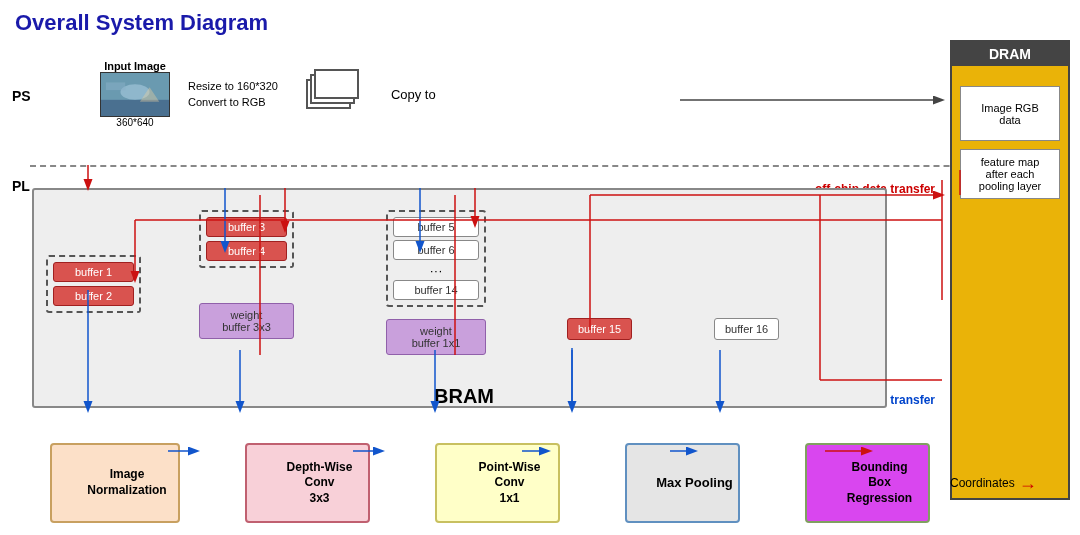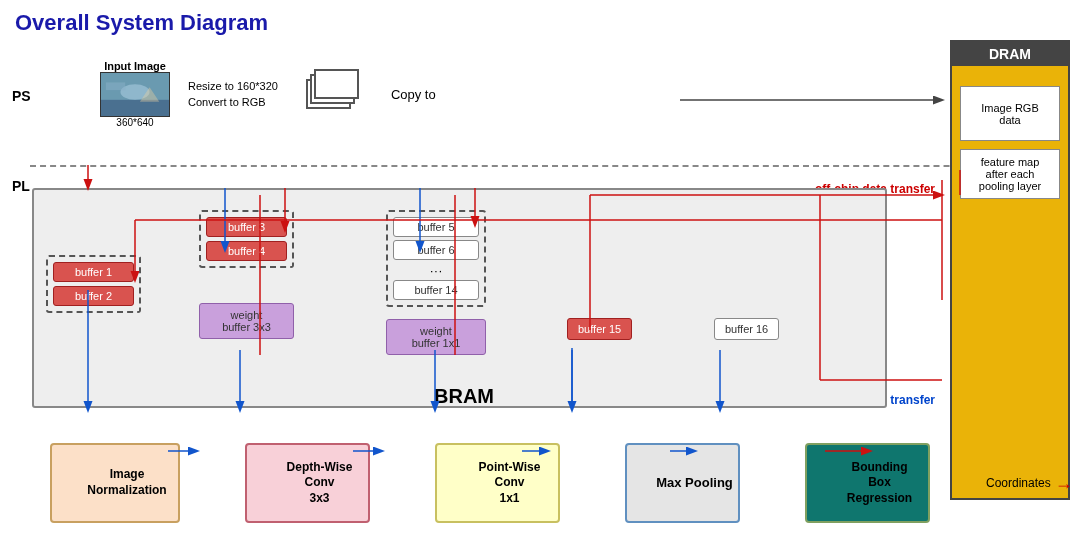--- a/index.html
+++ b/index.html
@@ -231,21 +231,21 @@
       font-weight: bold;
       line-height: 1.3;
       margin: 0 15px;
       padding-left: 24px;
     }
 
     .proc-box.img-norm { background: #fce0c8; border-color: #c8a060; }
     .proc-box.depth-wise { background: #f8d0d8; border-color: #c06070; }
     .proc-box.point-wise { background: #ffffc8; border-color: #c8c060; }
     .proc-box.max-pool { background: #e5e5e5; border-color: #6090c0; }
-    .proc-box.bbox { background: #0f766e; border-color: #80a060; }
+    .proc-box.bbox { background: #d946ef; border-color: #80a060; }
 
     
     .arrows-svg {
       position: absolute;
       top: 0;
       left: 0;
       width: 1080px;
       height: 535px;
       pointer-events: none;
     }
@@ -352,21 +352,21 @@
     </div>
     <div style="width:35px;"></div>
     <div class="proc-box max-pool" style="width:115px; height:80px; font-size:13px;">
       <span>Max Pooling</span>
     </div>
     <div style="width:35px;"></div>
     <div class="proc-box bbox" style="width:125px; height:80px; font-size:12px;">
       <span>Bounding<br>Box<br>Regression</span>
     </div>
 
-    <div style="display:flex; align-items:center; margin-left:5px;padding-left:36px;">
+    <div style="display:flex; align-items:center; margin-left:5px;">
       <span style="font-size:12px; margin-right:4px;">Coordinates</span>
       <span style="color:#cc0000; font-size:18px;">→</span>
     </div>
   </div>
 
   <svg class="arrows-svg" xmlns="http://www.w3.org/2000/svg">
     <defs>
       <marker id="arrowBlue" markerWidth="8" markerHeight="8" refX="6" refY="3" orient="auto">
         <path d="M0,0 L0,6 L8,3 z" fill="#1155cc"></path>
       </marker>

